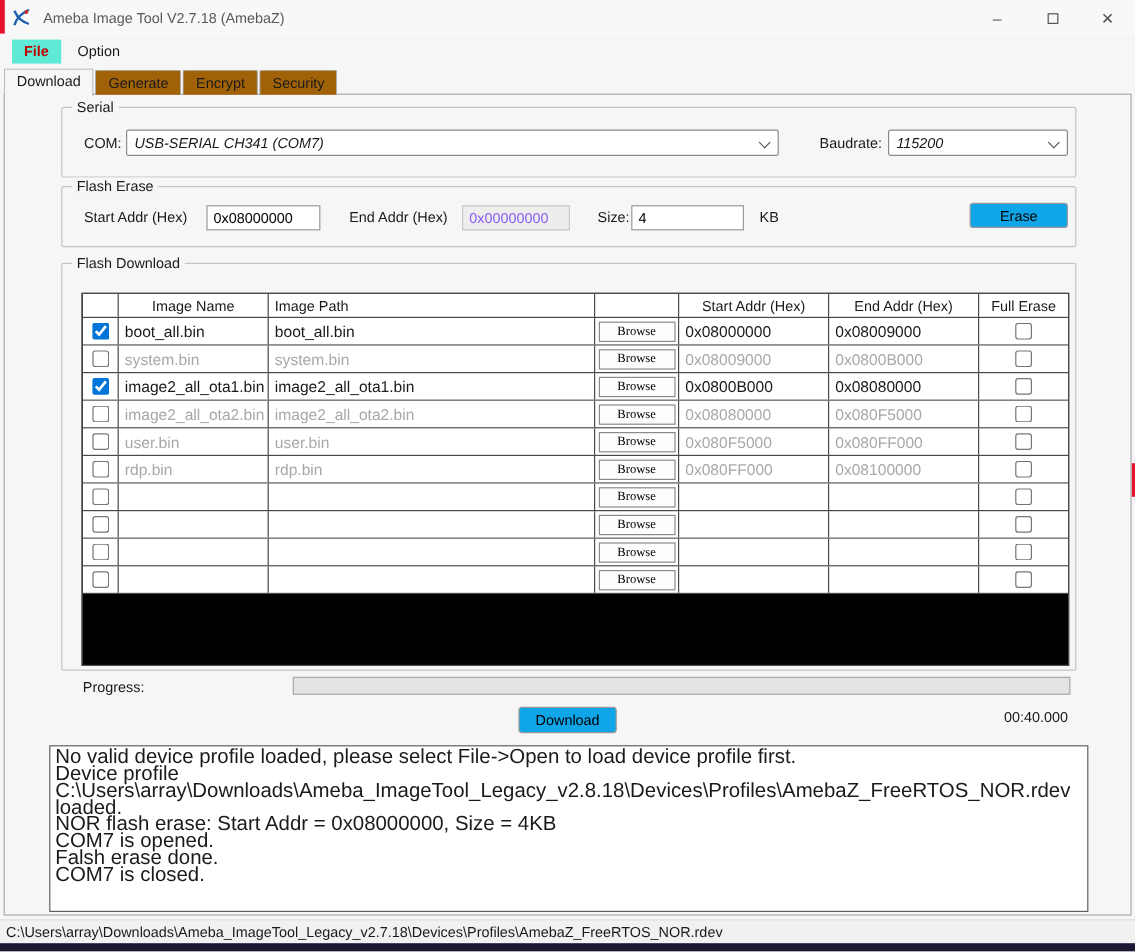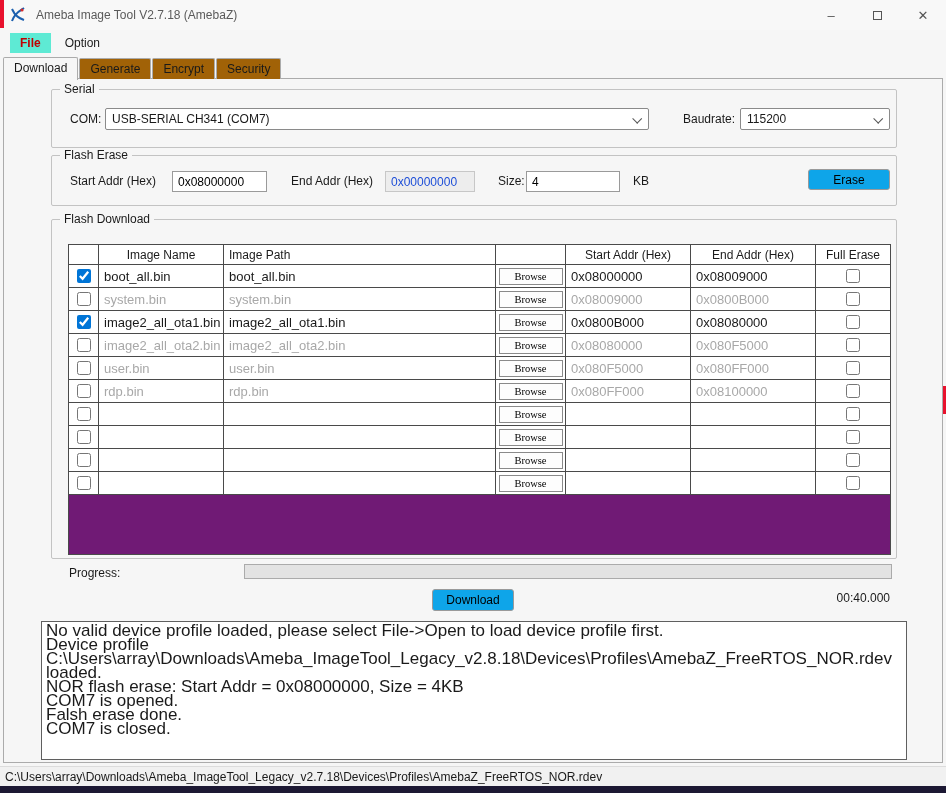--- a/index.html
+++ b/index.html
@@ -28,30 +28,30 @@
 
   
   .tabpage { position:absolute; left:3px; top:78px; width:940px; height:685px; border:1px solid #ababab; background:#f6f6f6; z-index:2; }
 
   
   .group { position:absolute; border:1px solid #c3c3c3; border-radius:2px; }
   .group > .glabel { position:absolute; top:-8px; left:8px; background:#f6f6f6; padding:0 4px; font-size:12px; }
 
   .lbl { position:absolute; font-size:12px; color:#1a1a1a; }
 
-  .combo { position:absolute; height:22px; background:#fff; border:1px solid #8a8a8a; border-radius:2px; display:flex; align-items:center; padding:0 22px 0 6px; font-size:12px; }
+  .combo { position:absolute; height:22px; background:#fff; border:1px solid #8a8a8a; border-radius:2px; display:flex; align-items:center; padding:0 22px 0 6px; font-size:12px;font-style:italic; }
   .combo .chev { position:absolute; right:8px; top:7px; width:7px; height:7px; border-right:1.5px solid #555; border-bottom:1.5px solid #555; transform:rotate(45deg) translateY(-1px); }
 
   .textbox { position:absolute; height:21px; background:#fff; border:1px solid #9a9a9a; font-size:12px; padding:0 5px; font-family:"Liberation Sans", sans-serif; }
-  .textbox:disabled, .textbox.disabled { background:#ededed; color:#1d4ed8; border-color:#c7c7c7; }
+  .textbox:disabled, .textbox.disabled { background:#ededed; color:#8b5cf6; border-color:#c7c7c7; }
 
   .btn { position:absolute; background:#0ea5e9; border:1px solid #9a9a9a; border-radius:3px; font-size:12px; font-family:"Liberation Sans", sans-serif; display:flex; align-items:center; justify-content:center; }
 
   
-  .grid { position:absolute; left:16px; top:24px; width:823px; height:311px; border:1px solid #4a4a4a; background:#701a75; overflow:hidden; }
+  .grid { position:absolute; left:16px; top:24px; width:823px; height:311px; border:1px solid #4a4a4a; background:#000000; overflow:hidden; }
   .thead { display:flex; height:20px; background:#fff; border-bottom:1px solid #4a4a4a; font-size:12px; }
   .trow { display:flex; height:23px; background:#fff; border-bottom:1px solid #4a4a4a; font-size:13px; }
   .cell { border-right:1px solid #4a4a4a; display:flex; align-items:center; overflow:hidden; white-space:nowrap; }
   .cell:last-child { border-right:none; }
   .w-check { width:30px; justify-content:center; }
   .w-name  { width:125px; padding-left:5px; }
   .w-path  { width:272px; padding-left:5px; }
   .w-browse{ width:70px; justify-content:center; }
   .w-start { width:125px; padding-left:5px; }
   .w-end   { width:125px; padding-left:5px; }

